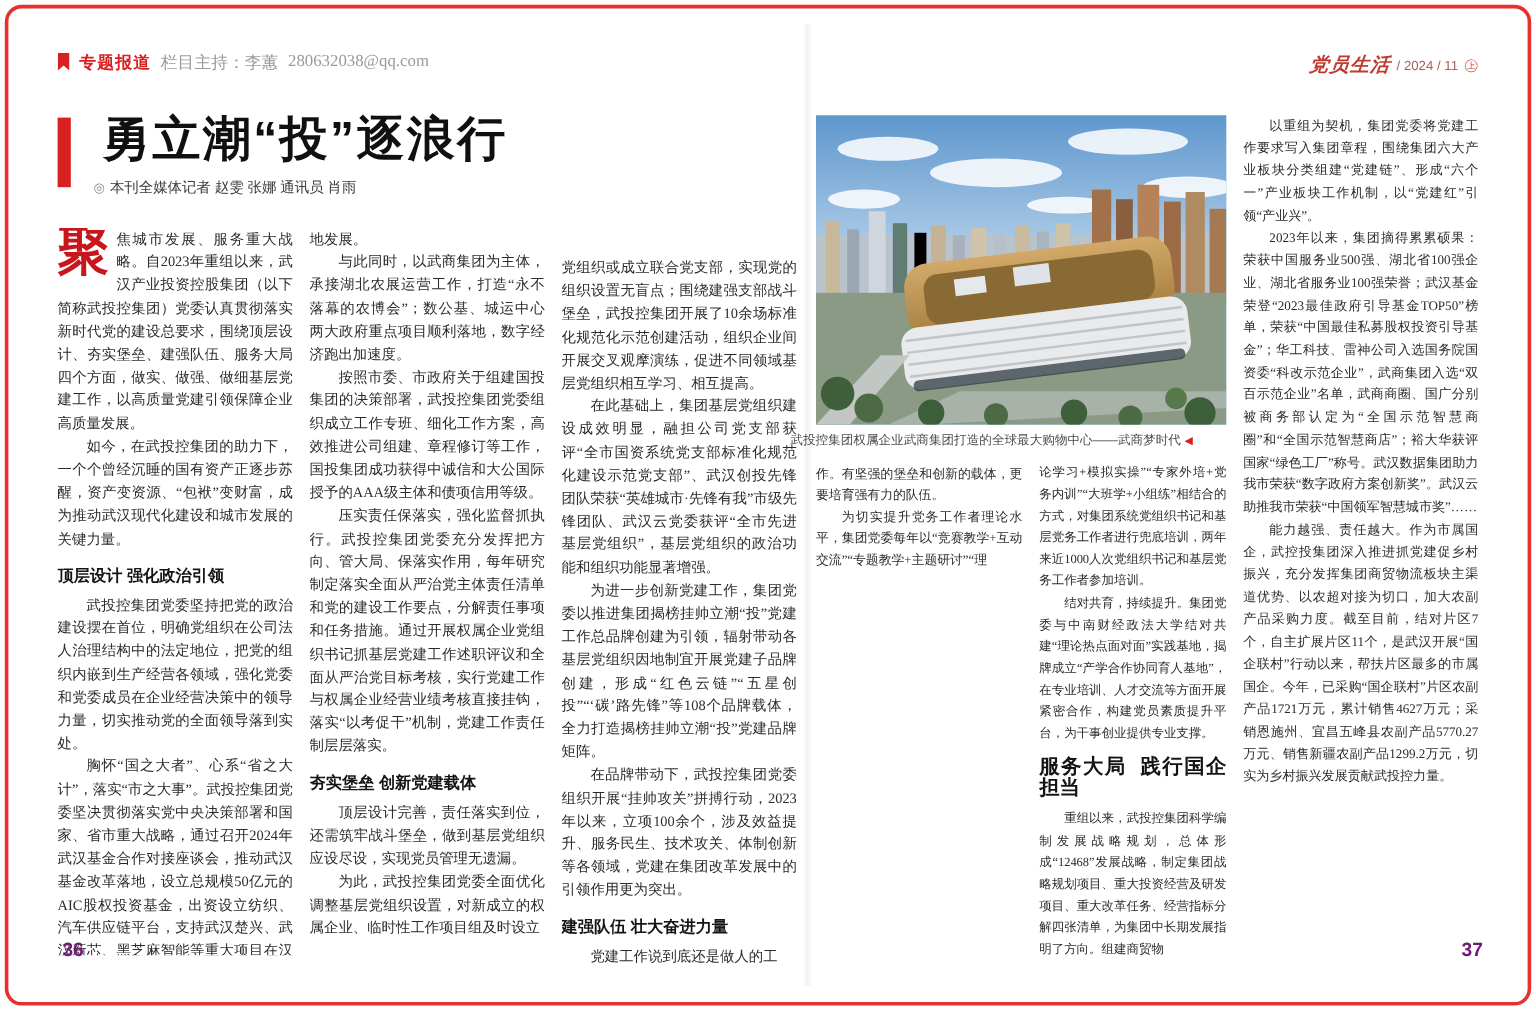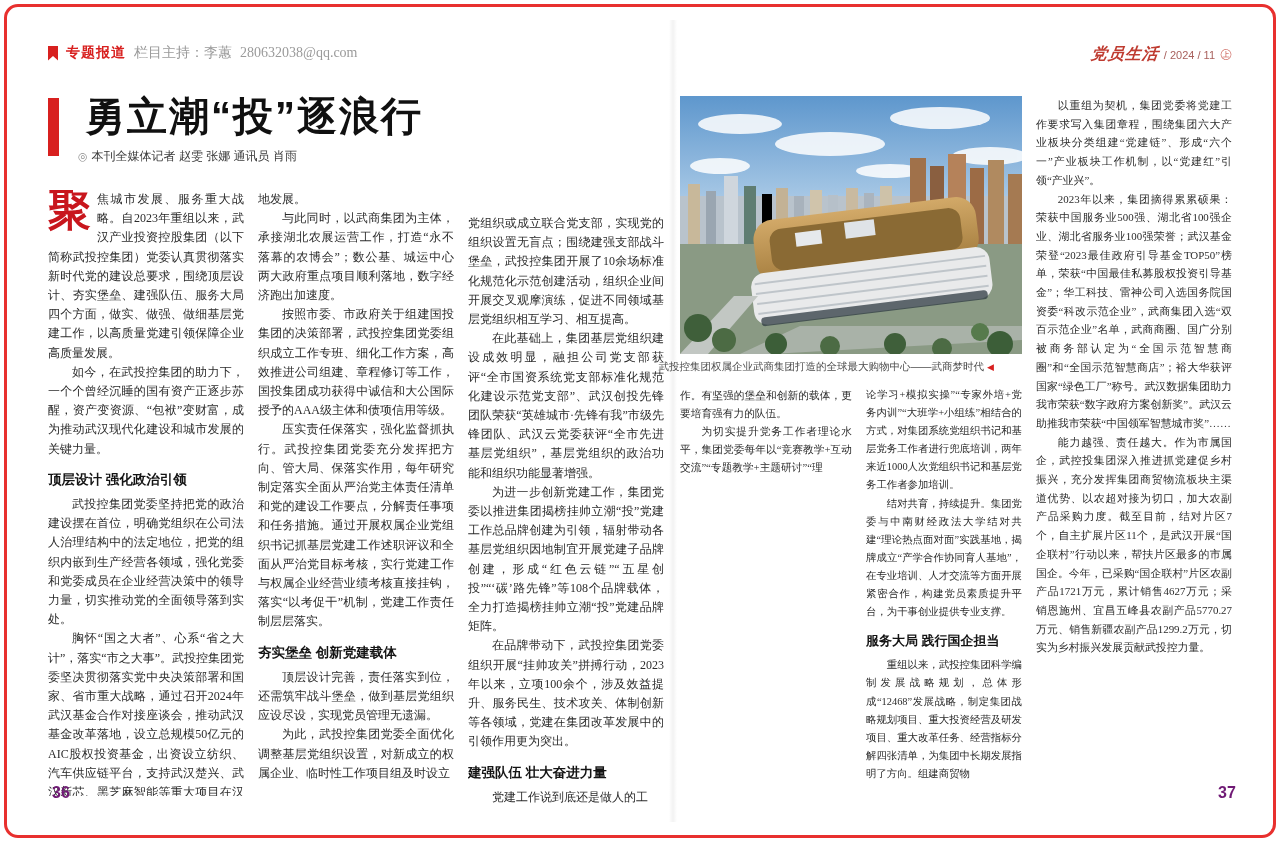--- a/index.html
+++ b/index.html
@@ -4,21 +4,21 @@
 <style>
   html,body{margin:0;padding:0;background:#fff;}
   body{width:1280px;height:842px;position:relative;overflow:hidden;
        font-family:"Liberation Serif","DejaVu Serif",serif;color:#2b2b2b;}
   .frame{position:absolute;inset:4px;border:3px solid #e8302e;border-radius:14px;pointer-events:none;z-index:50;}
   .gutter{position:absolute;left:669px;top:20px;bottom:20px;width:8px;
           background:linear-gradient(90deg,rgba(0,0,0,0),rgba(0,0,0,.05),rgba(0,0,0,0));}
 
   
   .topbar{position:absolute;left:48px;top:44px;right:48px;height:22px;}
-  .topbar-left{position:absolute;left:0;top:0;display:flex;align-items:center;gap:8px;}
+  .topbar-left{position:absolute;left:0;top:0;display:flex;gap:8px;}
   .flag-icon{width:10px;height:15px;background:#d8201f;display:inline-block;
              clip-path:polygon(0 0,100% 0,100% 100%,50% 70%,0 100%);}
   .section-label{font-family:"Liberation Sans","DejaVu Sans",sans-serif;font-weight:bold;
                  font-size:14px;color:#d8201f;letter-spacing:1px;}
   .host-info{font-family:Liberation Serif, serif;font-size:14px;color:#9a9a9a;}
   .topbar-right{position:absolute;right:0;top:0;display:flex;align-items:center;gap:5px;}
   .mag-logo{font-style:italic;font-weight:bold;font-size:16px;color:#bf3b30;
             transform:skewX(-6deg);letter-spacing:1px;}
   .issue-text{font-family:"Liberation Sans","DejaVu Sans",sans-serif;font-size:11px;color:#a8605c;}
   .issue-mark{font-size:12px;color:#bf3b30;}
@@ -39,21 +39,21 @@
   .rpA{left:680px;top:386px;width:172px;height:412px;font-size:10.7px;line-height:18.1px;}
   .rpB{left:866px;top:386px;width:156px;height:412px;font-size:10.4px;line-height:18.1px;}
   .rpC{left:1036px;top:96px;width:196px;height:700px;font-size:10.9px;line-height:18.7px;}
 
   .blk{margin:0;}
   .blk.p{text-indent:2em;}
   .blk.cont{text-indent:0;}
   .blk.h{font-family:"Liberation Sans","DejaVu Sans",sans-serif;font-weight:bold;
          color:#141414;text-indent:0;margin:11px 0 6px;}
   .lp .blk.h{font-size:13.5px;}
-  .rpA .blk.h,.rpB .blk.h,.rpC .blk.h{font-size:13px;}
+  .rpA .blk.h,.rpB .blk.h,.rpC .blk.h{font-size:17px;font-family:Liberation Mono, monospace;}
   .dropcap{float:left;font-size:43px;line-height:36px;color:#c8161d;font-weight:bold;
            margin:3px 6px 0 0;font-family:"Liberation Serif","DejaVu Serif",serif;}
 
   
   .photo{position:absolute;left:680px;top:96px;width:342px;height:258px;overflow:hidden;background:#9cc0df;}
   .photo svg{display:block;}
   .caption{position:absolute;left:652px;top:360px;width:342px;text-align:right;
            font-family:"Liberation Sans","DejaVu Sans",sans-serif;font-size:10.5px;color:#4c4c4c;}
   .cap-mark{color:#d8201f;margin-left:3px;font-size:9px;}
 

